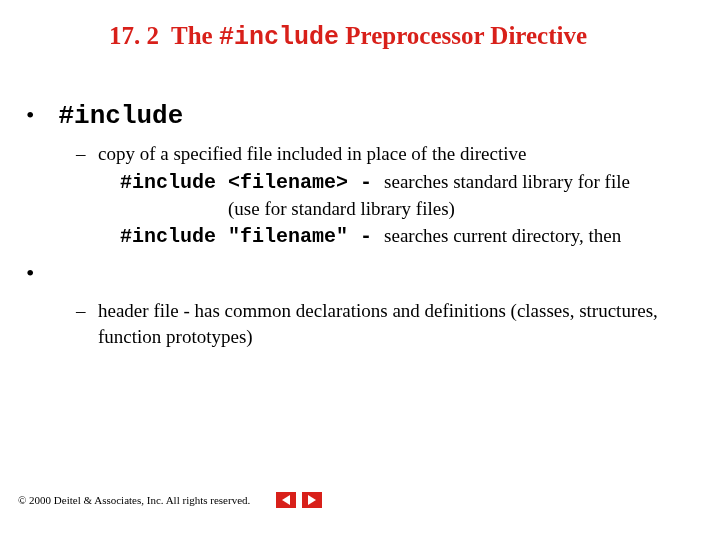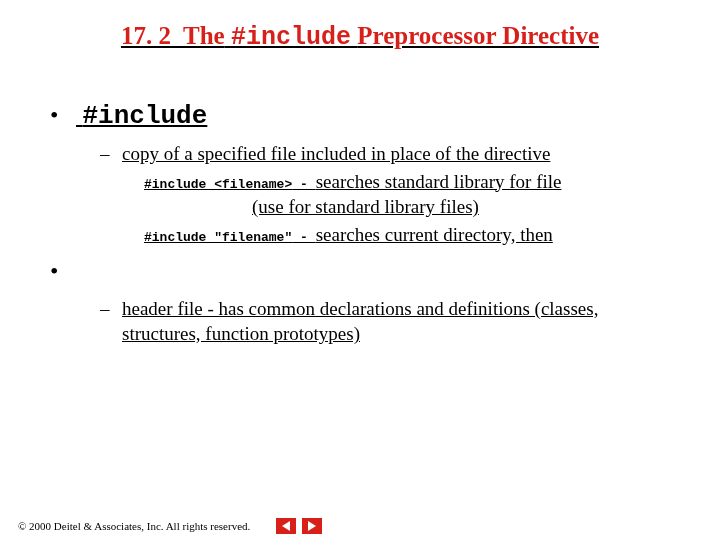--- a/index.html
+++ b/index.html
@@ -5,22 +5,21 @@
   * { margin: 0; padding: 0; box-sizing: border-box; }
   body {
     width: 720px;
     height: 540px;
     background: #ffffff;
     font-family: "Times New Roman", Times, serif;
     position: relative;
     overflow: hidden;
   }
   .slide {
-    padding: 22px 50px 0 50px;
-    text-decoration: underline;
+    padding: 22px 50px 0 26px;
   }
   .title {
     color: #d8201a;
     font-weight: bold;
     font-size: 25px;
     text-align: center;
     margin-bottom: 48px;
     white-space: nowrap;
   }
   .title .mono { font-family: "Courier New", monospace; font-weight: bold; }
@@ -57,21 +56,21 @@
   }
   .lvl2 > li::before {
     content: "–";
     position: absolute;
     left: 0;
     top: 0;
   }
   .lvl2 .mono {
     font-family: "Courier New", monospace;
     font-weight: bold;
-    font-size: 13px;
+    font-size: 20px;
   }
   .indent-block {
     margin-left: 22px;
     margin-top: 2px;
   }
   .sub-indent {
     display: block;
     margin-left: 108px;
   }
   .lvl3 {
@@ -90,21 +89,21 @@
     left: 0;
     top: 0;
     font-size: 15px;
   }
   .lvl3 .mono {
     font-family: "Courier New", monospace;
     font-weight: bold;
   }
   .footer {
     position: absolute;
-    bottom: 6px;
+    bottom: 32px;
     left: 18px;
     font-size: 11px;
     font-family: "Times New Roman", serif;
     color: #000;
     display: flex;
     align-items: center;
     gap: 26px;
   }
   .nav-arrows {
     display: inline-flex;

